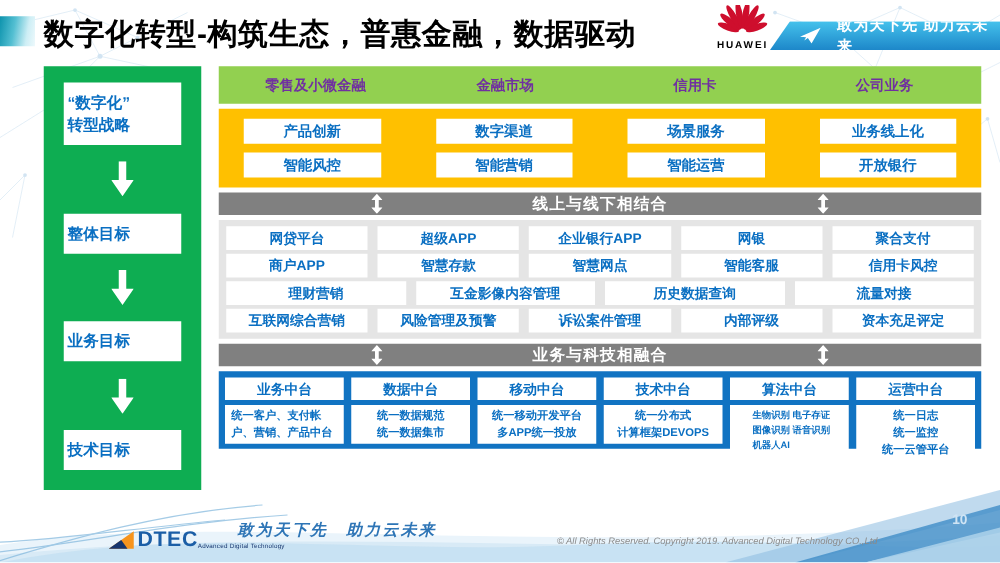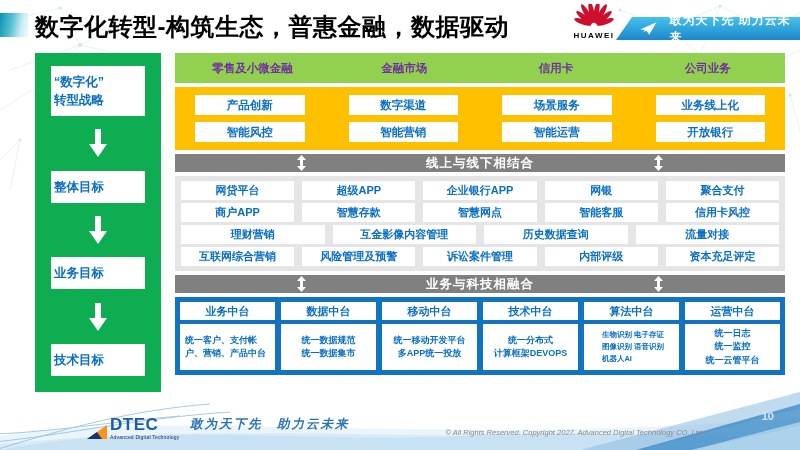--- a/index.html
+++ b/index.html
@@ -86,38 +86,38 @@
     background:#e5e5e5; padding:5px 6px; margin-bottom:4px;
     display:flex; flex-direction:column; gap:3px;
   }
   .bc-row { display:flex; gap:8px; height:19px; }
   .bc-cell {
     flex:1; background:#fff; color:#0a6fc2; font-weight:bold; font-size:11px;
     display:flex; align-items:center; justify-content:center; white-space:nowrap;
   }
 
   .band-blue {
-    background:#1173c2; padding:5px 5px; display:flex; gap:6px; height:78px;
+    background:#1173c2; padding:5px 5px; display:flex; gap:6px; height:62px;
   }
   .pb-col { flex:1; display:flex; flex-direction:column; gap:4px; }
   .pb-head {
     height:18px; flex:0 0 18px; background:#fff; color:#0a6fc2; font-weight:bold; font-size:11px;
     display:flex; align-items:center; justify-content:center; white-space:nowrap;
   }
   .pb-detail {
     flex:1; background:#fff; color:#0a6fc2; font-weight:bold; font-size:9px; line-height:1.5;
     display:flex; align-items:center; justify-content:center; text-align:center;
     white-space:pre-line; padding:2px 2px;
   }
   .pb-detail.align-left { text-align:left; padding-left:5px; }
   .pb-detail.tiny { font-size:7.5px; line-height:1.6; }
 
   
   .dtec-logo { position:absolute; left:86px; bottom:10px; z-index:3; display:flex; align-items:flex-end; gap:2px; }
-  .dtec-stack { display:flex; flex-direction:column; align-items:flex-start; }
+  .dtec-stack { display:flex; flex-direction:row; align-items:flex-end; }
   .dtec-word { font-size:17px; font-weight:bold; color:#1b5ea6; letter-spacing:0.5px; line-height:1; }
   .dtec-sub { font-size:5px; color:#16356e; margin-top:1px; letter-spacing:0.2px; }
   .footer-slogan {
     position:absolute; left:190px; bottom:17px; z-index:3;
     font-size:12.5px; font-style:italic; font-weight:bold; color:#2e75b6; letter-spacing:2px;
   }
   .footer-copyright {
     position:absolute; right:98px; bottom:13px; z-index:3;
     font-size:7.5px; font-style:italic; color:#8a8a8a;
   }
@@ -326,14 +326,14 @@
   <svg width="22" height="16" viewBox="0 0 22 16">
     <path d="M1,15 L21,1 L21,15 Z" fill="#f7941d"></path>
     <path d="M1,15 L11,8 L16,15 Z" fill="#16356e"></path>
   </svg>
   <div class="dtec-stack">
     <div class="dtec-word">DTEC</div>
     <div class="dtec-sub">Advanced Digital Technology</div>
   </div>
 </div>
 <div class="footer-slogan">敢为天下先　助力云未来</div>
-<div class="footer-copyright">© All Rights Reserved. Copyright 2027. Advanced Digital Technology CO.,Ltd</div>
+<div class="footer-copyright">© All Rights Reserved. Copyright 2019. Advanced Digital Technology CO.,Ltd</div>
 <div class="page-number">10</div>
 
 </body></html>

